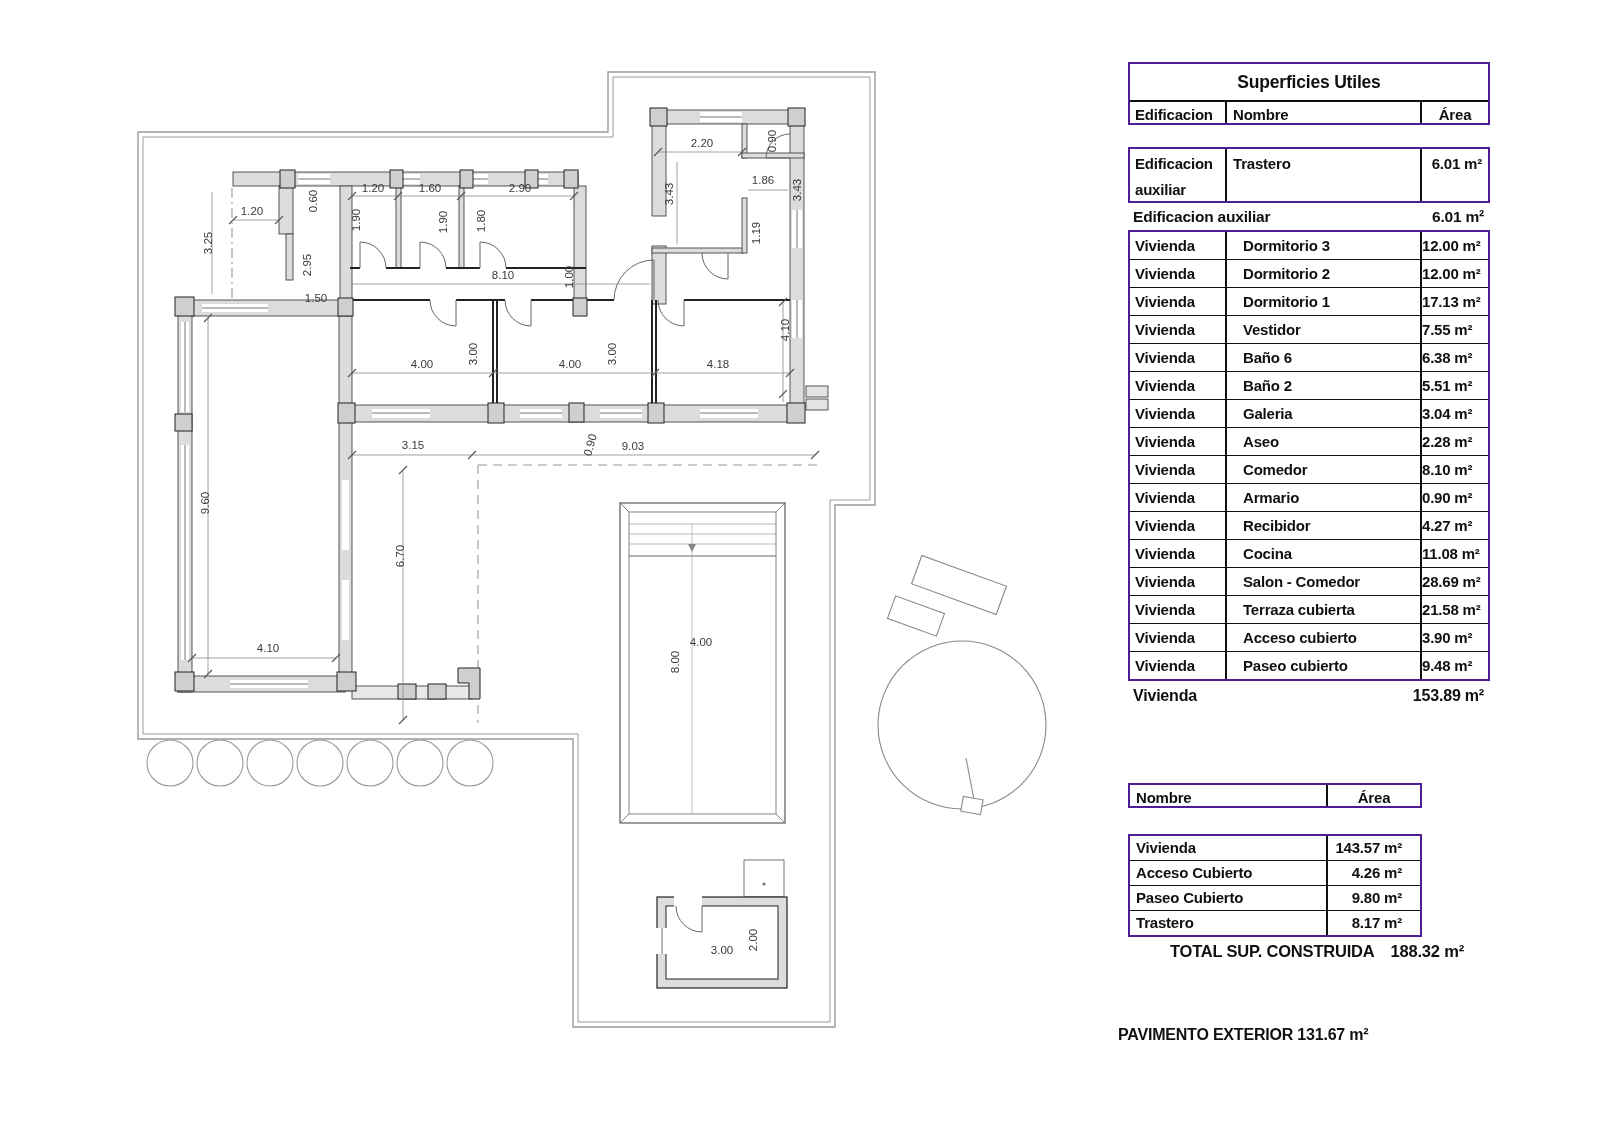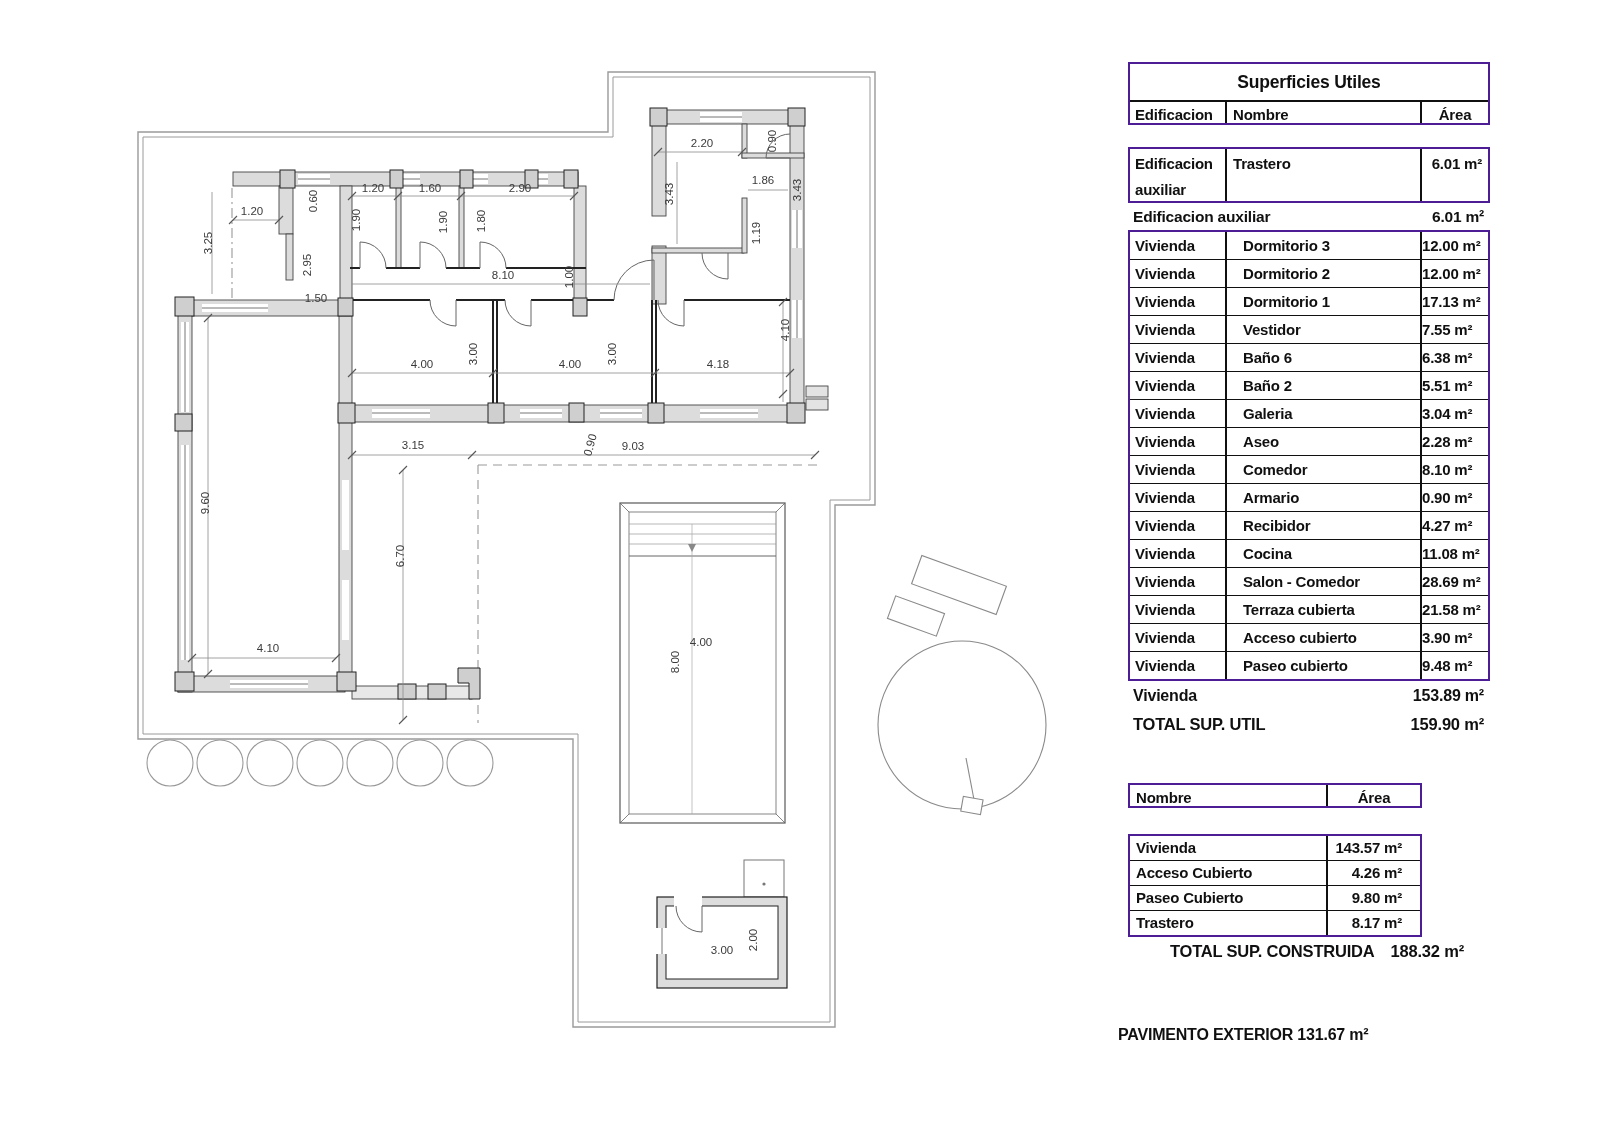--- a/index.html
+++ b/index.html
@@ -421,24 +421,20 @@
           <div class="rc1">Vivienda</div>
           <div class="rc2">Paseo cubierto</div>
           <div class="rc3">9.48 m²</div>
         </div>
       </div>
 
     <div class="totrow" style="font-size:16px;">
       <span>Vivienda</span>
       <span>153.89 m²</span>
     </div>
-    <div class="totrow">
-      <span>TOTAL SUP. UTIL</span>
-      <span>159.90 m²</span>
-    </div>
   </div>
 
   <div class="tbl" id="t2">
     <div class="box">
       <div class="cols">
         <div class="c1b">Nombre</div>
         <div class="c2b">Área</div>
       </div>
     </div>
 

